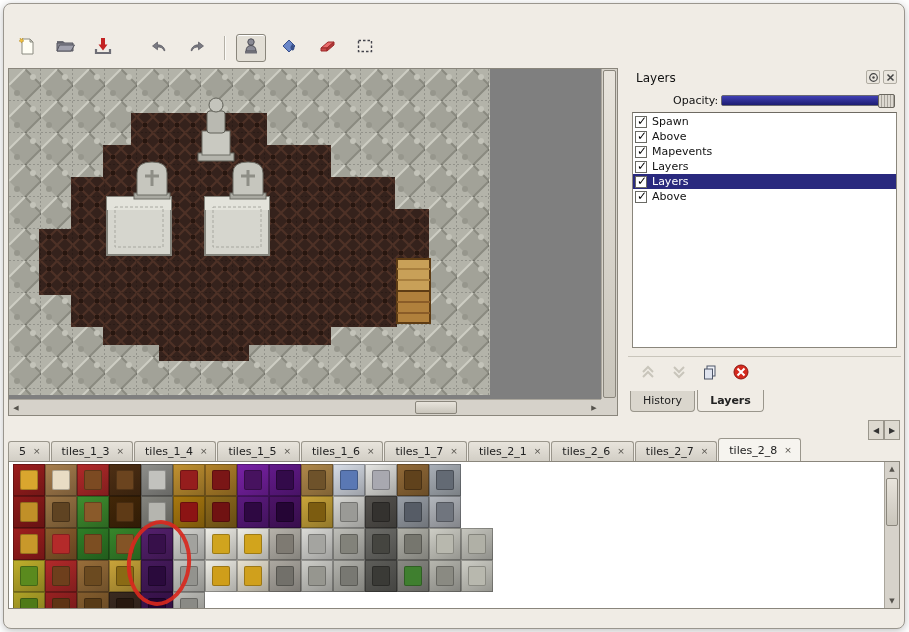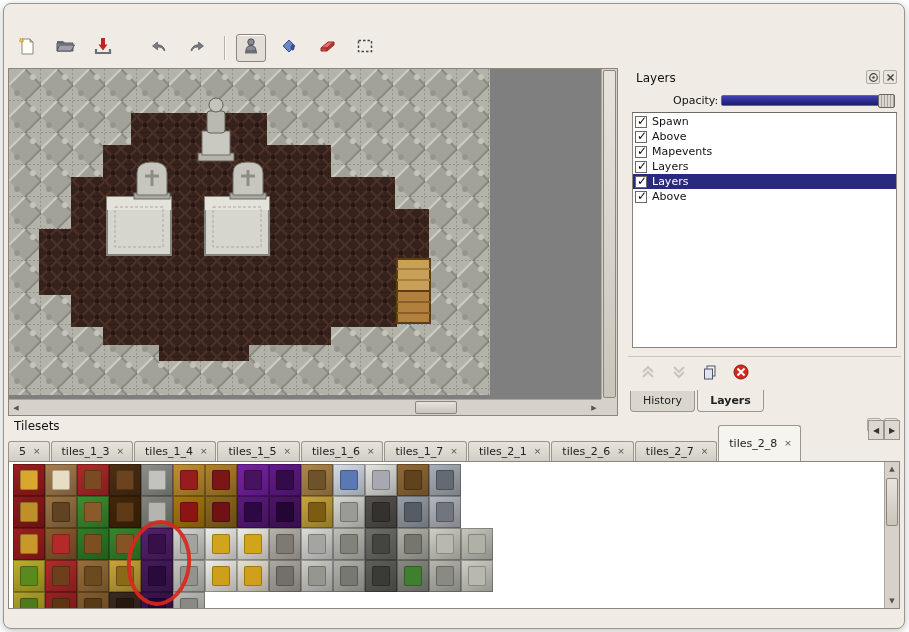--- a/index.html
+++ b/index.html
@@ -52,21 +52,21 @@
   .ltbtn{width:20px;height:20px;display:flex;align-items:center;justify-content:center;}
   .dock-tabs{position:absolute;left:2px;top:320px;height:24px;display:flex;align-items:flex-end;}
   .dock-tab{font-size:11px;padding:3px 12px 4px 12px;border:1px solid #9a968c;border-top:none;background:#dad6cd;color:#222;margin-right:2px;border-radius:0 0 4px 4px;}
   .dock-tab.active{background:#f0ece5;font-weight:bold;padding-top:4px;}
 
   
   .tilesets-panel{position:absolute;left:2px;top:412px;width:896px;height:195px;}
   .tabbar{position:absolute;left:2px;top:20px;right:2px;height:26px;display:flex;align-items:flex-end;border-bottom:1px solid #8a867c;}
   .ts-tab{display:flex;align-items:center;font-size:11px;color:#222;padding:3px 8px 3px 10px;margin-right:1px;
     border:1px solid #9a968c;border-bottom:none;border-radius:3px 3px 0 0;background:linear-gradient(180deg,#e8e4dc,#d2cec5);height:20px;white-space:nowrap;}
-  .ts-tab.active{background:#f6f4ef;height:36px;font-weight:normal;}
+  .ts-tab.active{background:#f6f4ef;height:23px;font-weight:normal;}
   .tab-close{margin-left:7px;font-size:9px;color:#55524c;line-height:1;}
   .tab-arrows{position:absolute;right:2px;top:4px;display:flex;}
   .tab-arrow{width:16px;height:20px;border:1px solid #9a968c;background:#ddd9d0;font-size:8px;color:#333;display:flex;align-items:center;justify-content:center;}
   .tiles-area{position:absolute;left:2px;top:46px;right:2px;bottom:2px;background:#ffffff;border:1px solid #8a867c;border-top:none;overflow:hidden;}
   .tiles-grid{position:absolute;left:4px;top:2px;width:520px;height:170px;}
   .tile{position:absolute;width:32px;height:32px;box-shadow:inset 0 0 0 1px rgba(0,0,0,.28);}
   .tile .acc{position:absolute;left:7px;top:6px;right:7px;bottom:6px;border-radius:2px;box-shadow:inset 0 0 0 1px rgba(0,0,0,.25);}
   .tile-vscroll{position:absolute;right:0;top:0;bottom:0;width:15px;background:#d6d2ca;border-left:1px solid #aaa69c;}
   .annotation{position:absolute;border:4px solid #d8281e;border-radius:50%;transform:rotate(6deg);opacity:.92;}
 
@@ -302,36 +302,20 @@
           </svg>
       </span>
     </div>
     <div class="dock-tabs">
         <div class="dock-tab">History</div>
         <div class="dock-tab active">Layers</div>
       </div>
   </div>
 
   <div class="tilesets-panel">
-    <div class="panel-header">
-      <span class="panel-title">Tilesets</span>
-      <span class="panel-icons">
-        <span class="picon">
-          <svg width="11" height="11">
-              <circle cx="5.5" cy="5.5" r="3.8" fill="none" stroke="#444" stroke-width="1.2"></circle>
-              <circle cx="5.5" cy="5.5" r="1.2" fill="#444"></circle>
-            </svg>
-        </span>
-        <span class="picon">
-          <svg width="11" height="11">
-              <path d="M2.5 2.5 L8.5 8.5 M8.5 2.5 L2.5 8.5" stroke="#444" stroke-width="1.5"></path>
-            </svg>
-        </span>
-      </span>
-    </div>
     <div class="tabbar">
         <div class="ts-tab">
           <span>5</span>
           <span class="tab-close">×</span>
         </div>
         <div class="ts-tab">
           <span>tiles_1_3</span>
           <span class="tab-close">×</span>
         </div>
         <div class="ts-tab">

